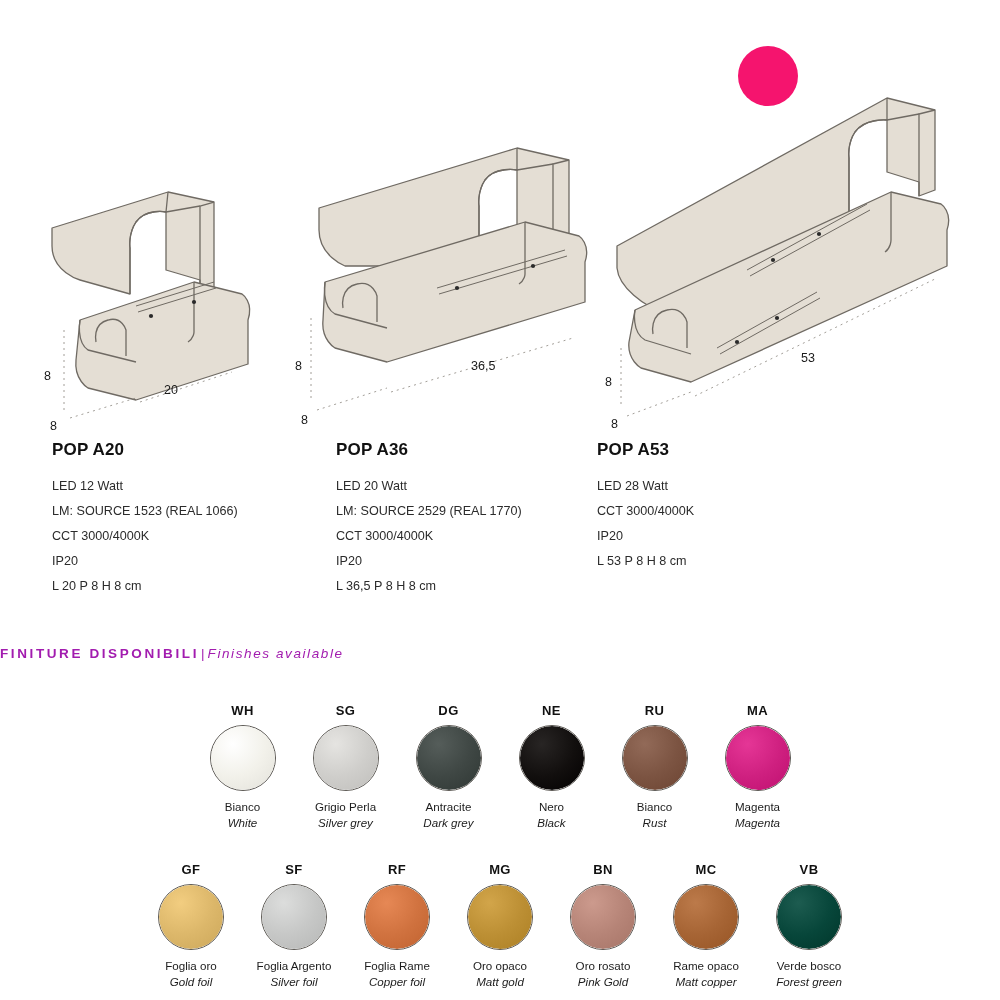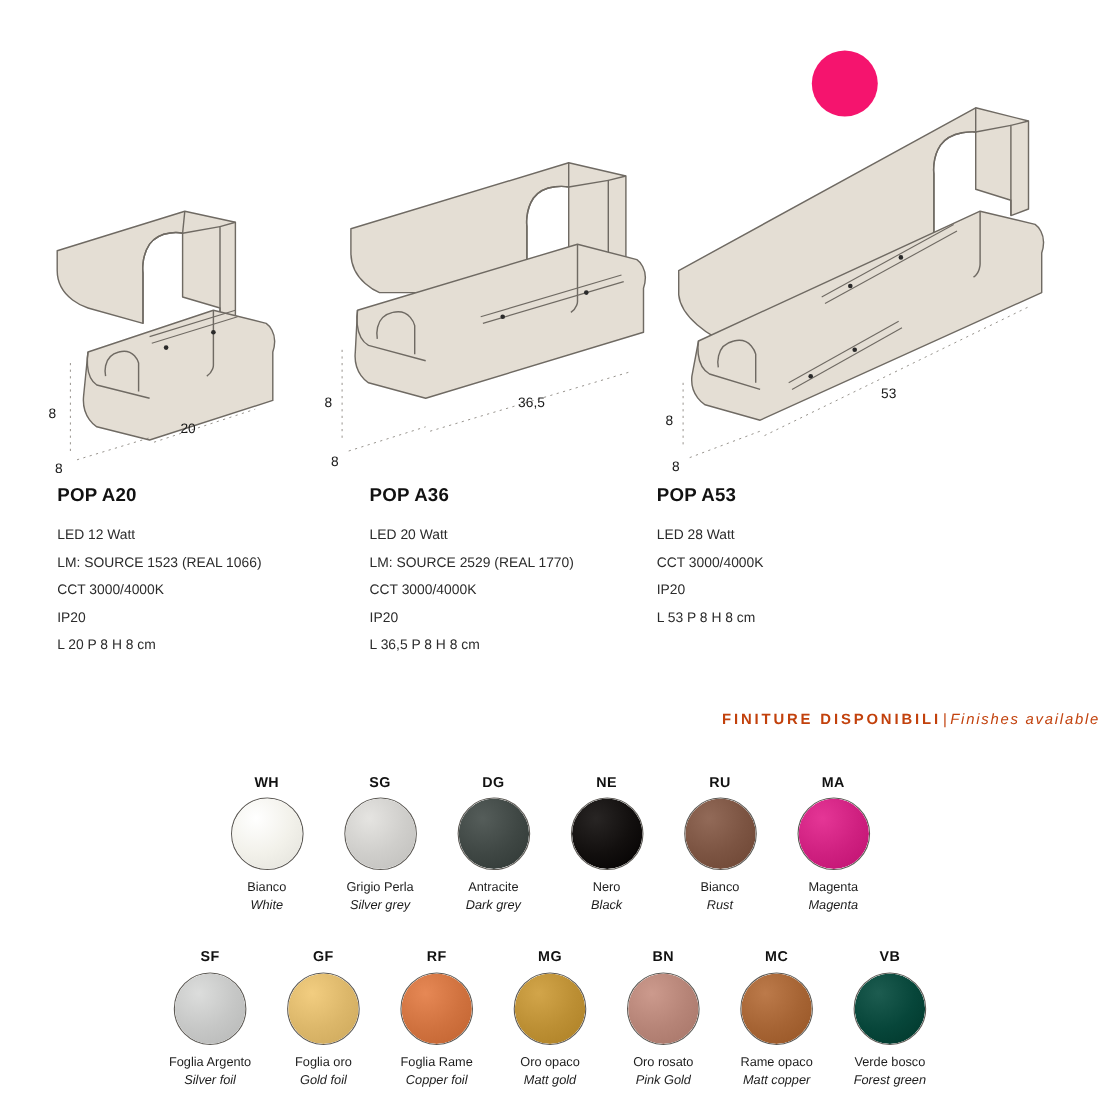--- a/index.html
+++ b/index.html
@@ -42,21 +42,21 @@
     color:#111;margin:0 0 14px 0;
   }
   .spec-line{
     font-size:12.6px;color:#2b2b2b;line-height:25px;
     white-space:nowrap;
   }
 
   
   .finishes{position:absolute;top:646px;left:0;width:1000px;}
   .fin-header{
-    text-align:right;font-size:13.5px;color:#c2410c;
+    text-align:left;font-size:13.5px;color:#a21caf;
     white-space:nowrap;
   }
   .fin-header .it{font-weight:bold;letter-spacing:2.6px;}
   .fin-header .sep{font-weight:normal;letter-spacing:1px;padding:0 2px;}
   .fin-header .en{font-style:italic;letter-spacing:1.6px;font-weight:normal;}
 
   .swatch-row{
     display:flex;justify-content:center;align-items:flex-start;
     gap:0px;
   }
@@ -295,40 +295,40 @@
             <div class="tex" style="background: radial-gradient(circle at 34% 28%, rgb(229, 54, 150) 0%, rgb(207, 32, 128) 52%, rgb(191, 16, 112) 100%);"></div>
           </div>
           <div class="sw-names">
             <div class="sw-it">Magenta</div>
             <div class="sw-en">Magenta</div>
           </div>
         </div>
       </div>
     <div class="swatch-row r2" id="row2">
         <div class="swatch">
+          <div class="sw-code">GF</div>
+          <div class="sw-disc">
+            <div class="tex" style="background: radial-gradient(circle at 34% 28%, rgb(242, 205, 128) 0%, rgb(220, 183, 106) 52%, rgb(204, 167, 90) 100%);"></div>
+          </div>
+          <div class="sw-names">
+            <div class="sw-it">Foglia oro</div>
+            <div class="sw-en">Gold foil</div>
+          </div>
+        </div>
+        <div class="swatch">
           <div class="sw-code">SF</div>
           <div class="sw-disc">
             <div class="tex" style="background: radial-gradient(circle at 34% 28%, rgb(220, 221, 220) 0%, rgb(198, 199, 198) 52%, rgb(182, 183, 182) 100%);"></div>
           </div>
           <div class="sw-names">
             <div class="sw-it">Foglia Argento</div>
             <div class="sw-en">Silver foil</div>
           </div>
         </div>
         <div class="swatch">
-          <div class="sw-code">GF</div>
-          <div class="sw-disc">
-            <div class="tex" style="background: radial-gradient(circle at 34% 28%, rgb(242, 205, 128) 0%, rgb(220, 183, 106) 52%, rgb(204, 167, 90) 100%);"></div>
-          </div>
-          <div class="sw-names">
-            <div class="sw-it">Foglia oro</div>
-            <div class="sw-en">Gold foil</div>
-          </div>
-        </div>
-        <div class="swatch">
           <div class="sw-code">RF</div>
           <div class="sw-disc">
             <div class="tex" style="background: radial-gradient(circle at 34% 28%, rgb(230, 136, 85) 0%, rgb(208, 114, 63) 52%, rgb(192, 98, 47) 100%);"></div>
           </div>
           <div class="sw-names">
             <div class="sw-it">Foglia Rame</div>
             <div class="sw-en">Copper foil</div>
           </div>
         </div>
         <div class="swatch">

